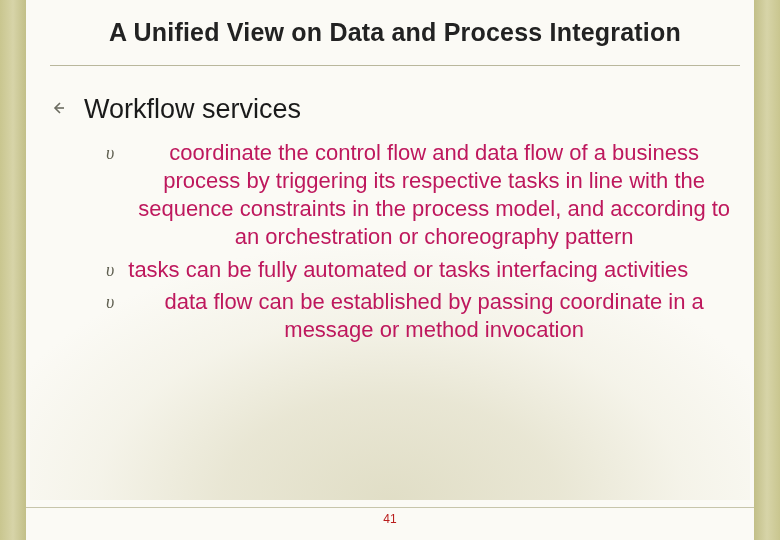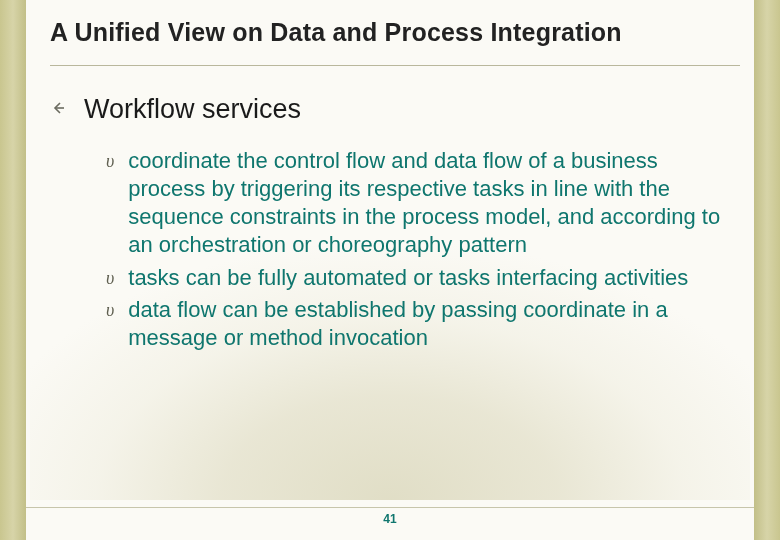--- a/index.html
+++ b/index.html
@@ -27,40 +27,40 @@
     top: 160px; height: 340px;
     background: radial-gradient(ellipse 420px 260px at 50% 100%,
       rgba(220,217,190,0.85) 0%,
       rgba(225,222,198,0.7) 40%,
       rgba(235,233,215,0.4) 70%,
       rgba(251,250,245,0) 100%);
     pointer-events: none;
   }
   .content {
     position: absolute;
-    left: 50px; right: 40px; top: 18px; bottom: 20px;
+    left: 50px; right: 40px; top: 18px; bottom: 20px; text-align: center;
   }
   .title {
     font-size: 25px;
     font-weight: bold;
     font-family: "Arial Narrow", Arial, sans-serif;
     letter-spacing: 0.2px;
     color: #222;
     padding-bottom: 18px;
   }
   .hr-top {
     border: none;
     border-top: 1px solid #b9b79c;
     margin-bottom: 28px;
   }
   .main-item {
     display: flex;
     align-items: flex-start;
     gap: 18px;
-    margin-bottom: 22px;
+    margin-bottom: 14px;
   }
   .arrow-bullet {
     flex: 0 0 auto;
     margin-top: 6px;
     font-size: 18px;
     color: #6b6b5f;
   }
   .main-text {
     font-size: 27px;
     color: #1a1a1a;
@@ -78,36 +78,35 @@
     flex: 0 0 auto;
     font-family: "Times New Roman", serif;
     font-style: italic;
     font-size: 18px;
     color: #5f5f50;
     margin-top: 4px;
   }
   .sub-text {
     font-size: 22px;
     line-height: 1.28;
-    color: #0f766e;
+    color: #be185d;
   }
   .footer {
     position: absolute;
     left: 26px; right: 26px; bottom: 14px;
     text-align: center;
   }
   .hr-bottom {
     border: none;
     border-top: 1px solid #c7c5ab;
     margin-bottom: 4px;
   }
   .page-num {
     font-size: 12px;
-    color: #0f766e;
-    font-weight: bold;
+    color: #b91c1c;
   }
 </style>
 </head>
 <body>
 
 <div class="left-bar"></div>
 <div class="right-bar"></div>
 <div class="fan"></div>
 
 <div class="content">

